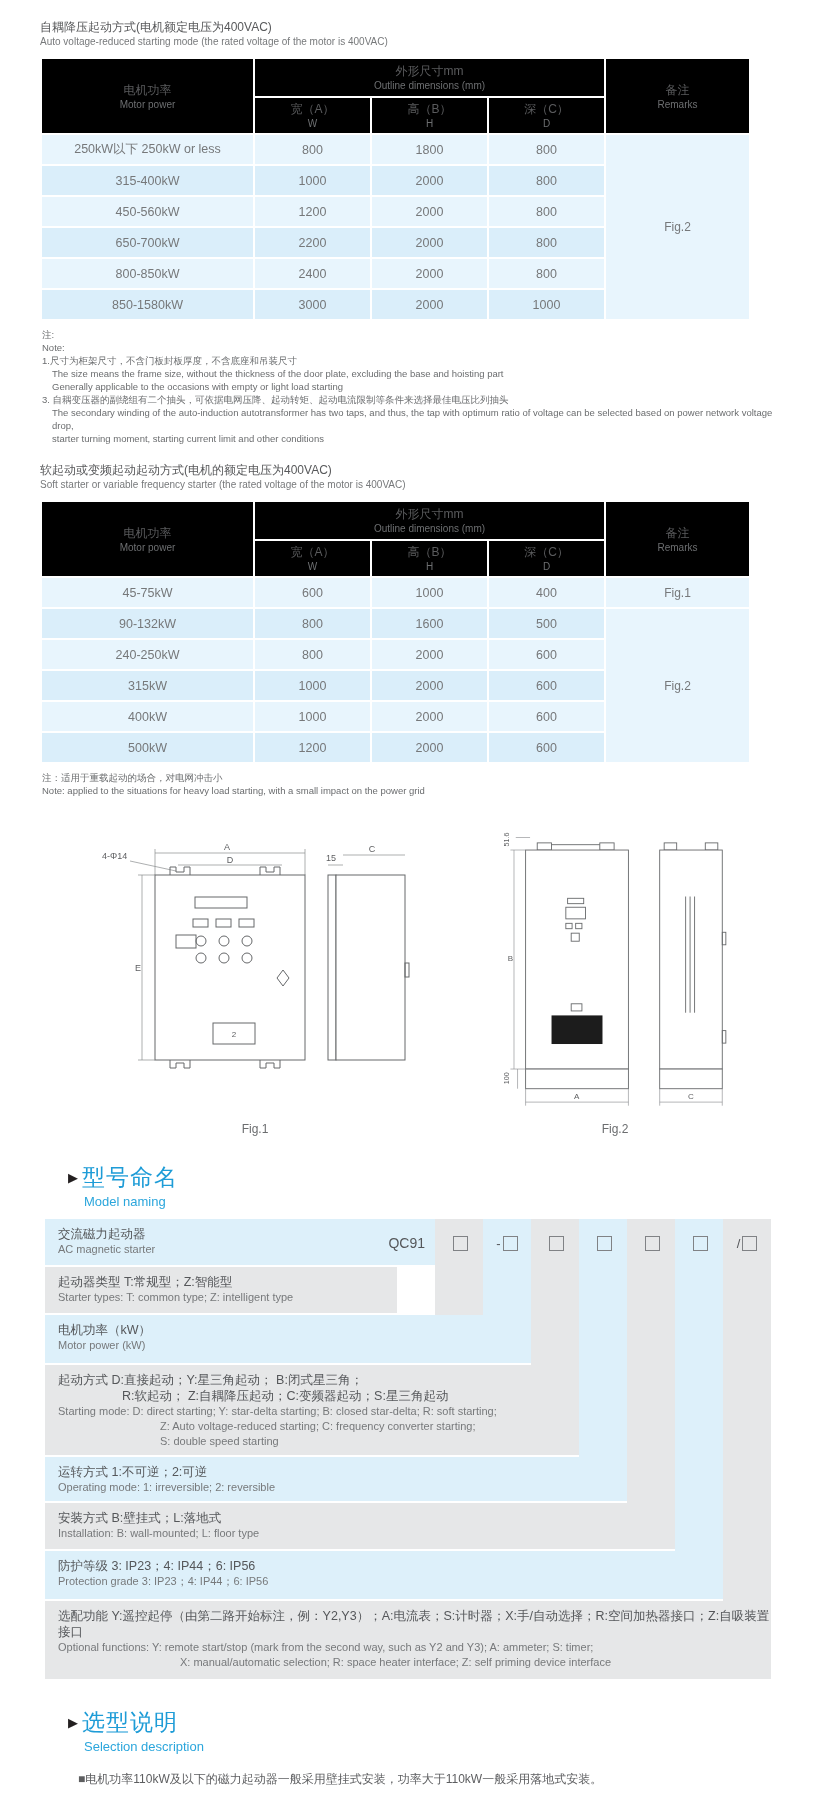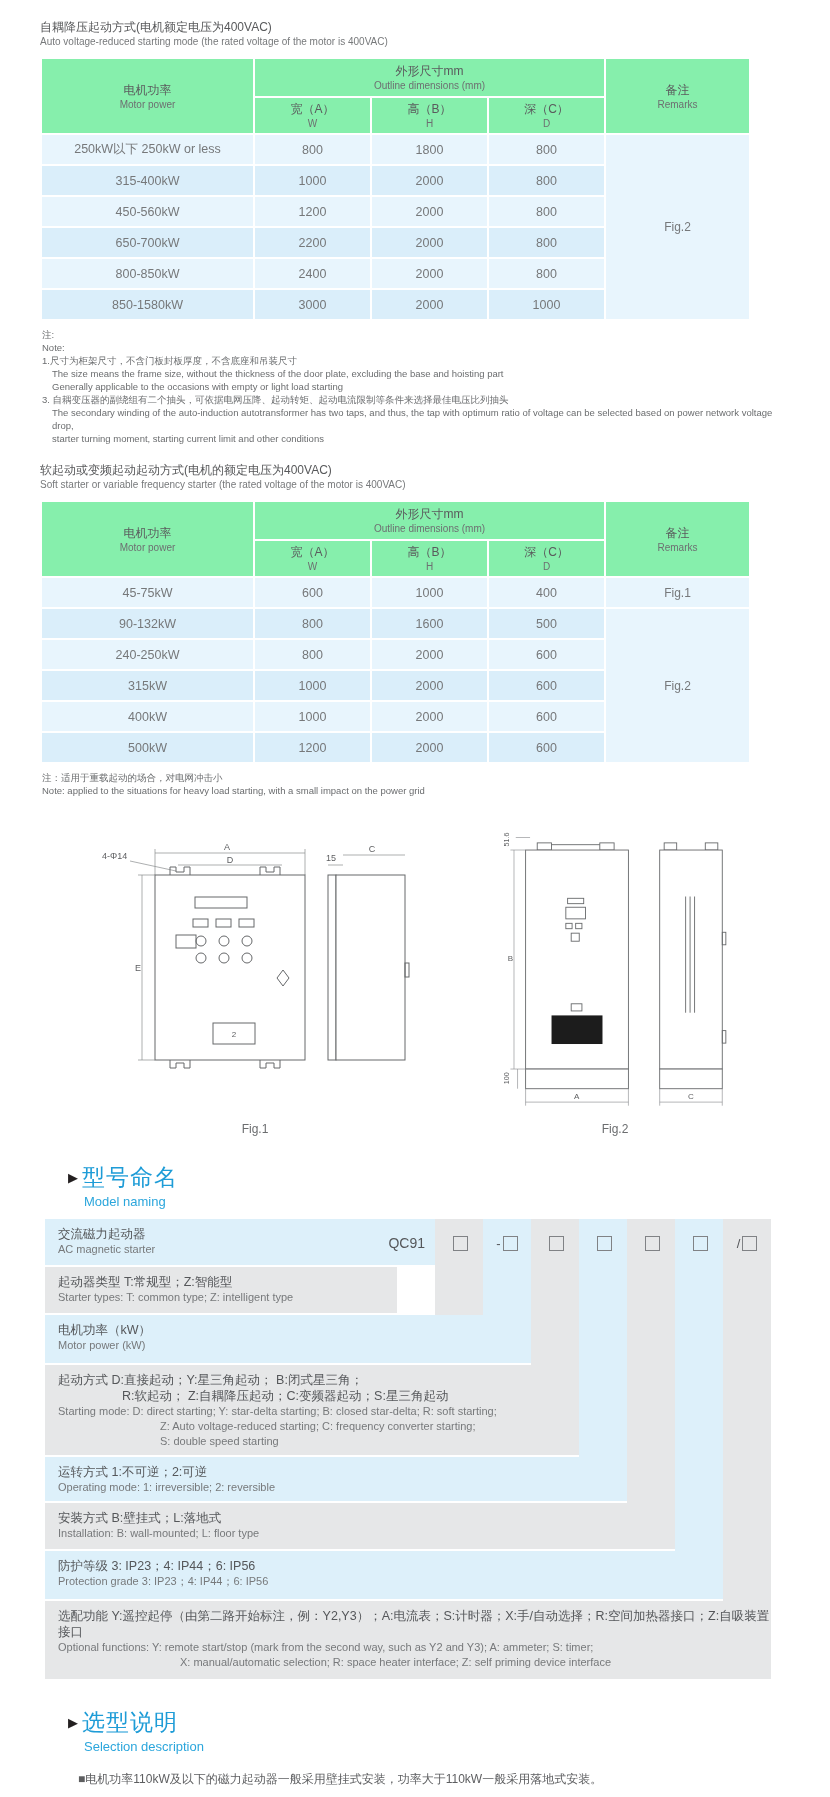--- a/index.html
+++ b/index.html
@@ -10,21 +10,21 @@
   
   .tbl-title-zh{font-size:12px;color:#58595b;line-height:15px;}
   .tbl-title-en{font-size:10px;color:#77797b;line-height:14px;margin-bottom:8px;}
 
   
   table.dim{border-collapse:separate;border-spacing:2px;width:706px;background:#fff;table-layout:fixed;}
   table.dim col.c-power{width:211px;}
   table.dim col.c-dim{width:115px;}
   table.dim col.c-rem{width:143px;}
   table.dim th,table.dim td{padding:0;text-align:center;vertical-align:middle;font-weight:normal;}
-  .hd{background:#86efac;color:#5a5b5d;}
+  .hd{background:#000000;color:#5a5b5d;}
   .hd .zh{font-size:12px;line-height:16px;}
   .hd .en{font-size:10px;line-height:13px;color:#6d6f71;}
   th.h-top{height:36px;}
   th.h-sub{height:34px;}
   th.h-span{height:74px;}
   td.bcell{height:29px;font-size:12.5px;color:#76787a;}
   tr.rA td.bcell{background:#e8f5fd;}
   tr.rB td.bcell{background:#daeefa;}
   td.rem-cell{background:#e8f5fd;font-size:12px;color:#76787a;}
 

